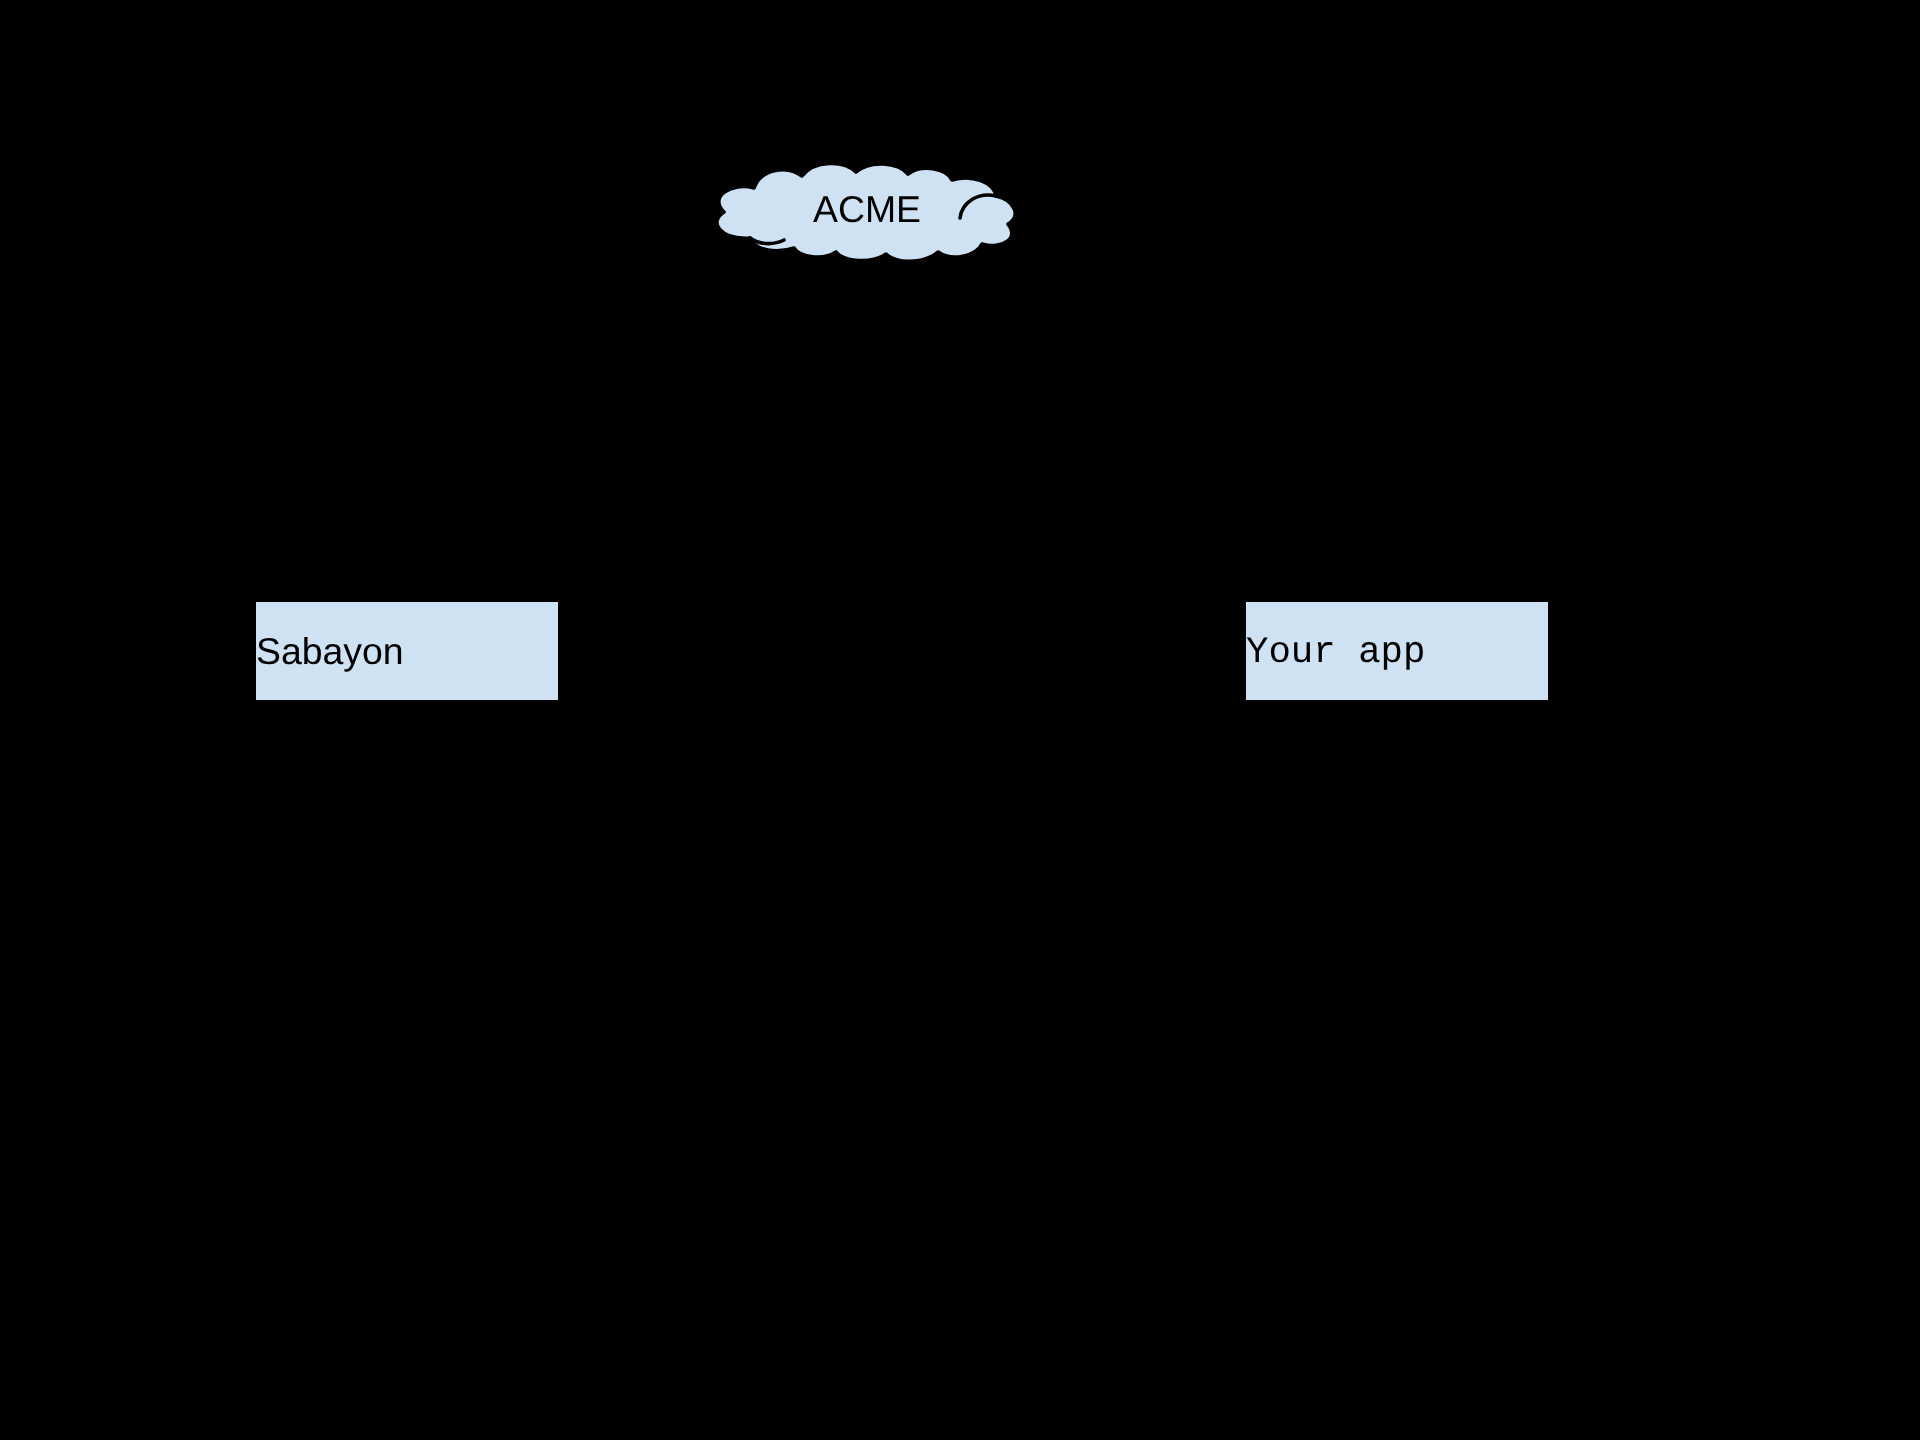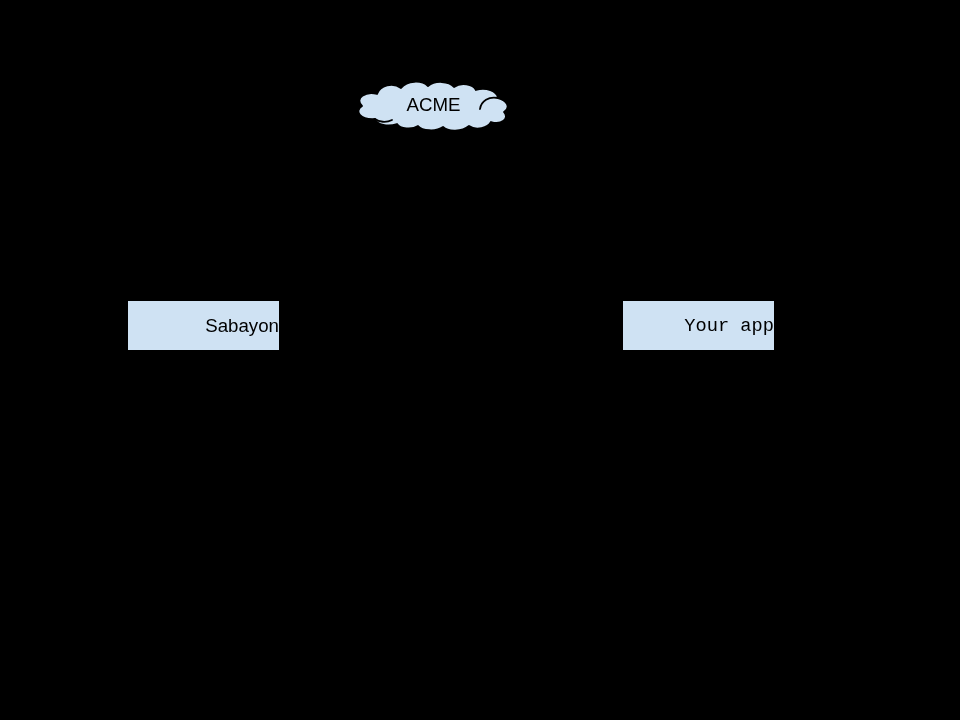--- a/index.html
+++ b/index.html
@@ -48,21 +48,21 @@
   
   .rect-node {
     position: absolute;
     top: 300px;
     height: 51px;
     background: #cfe2f3;
     border: 1px solid #000000;
     box-sizing: border-box;
     display: flex;
     align-items: center;
-    justify-content: flex-end;
+    justify-content: flex-start;
     color: #000000;
     font-size: 18.7px;
   }
   .rect-node.sabayon {
     left: 127px;
     width: 153px;
   }
   .rect-node.your-app {
     left: 622px;
     width: 153px;

